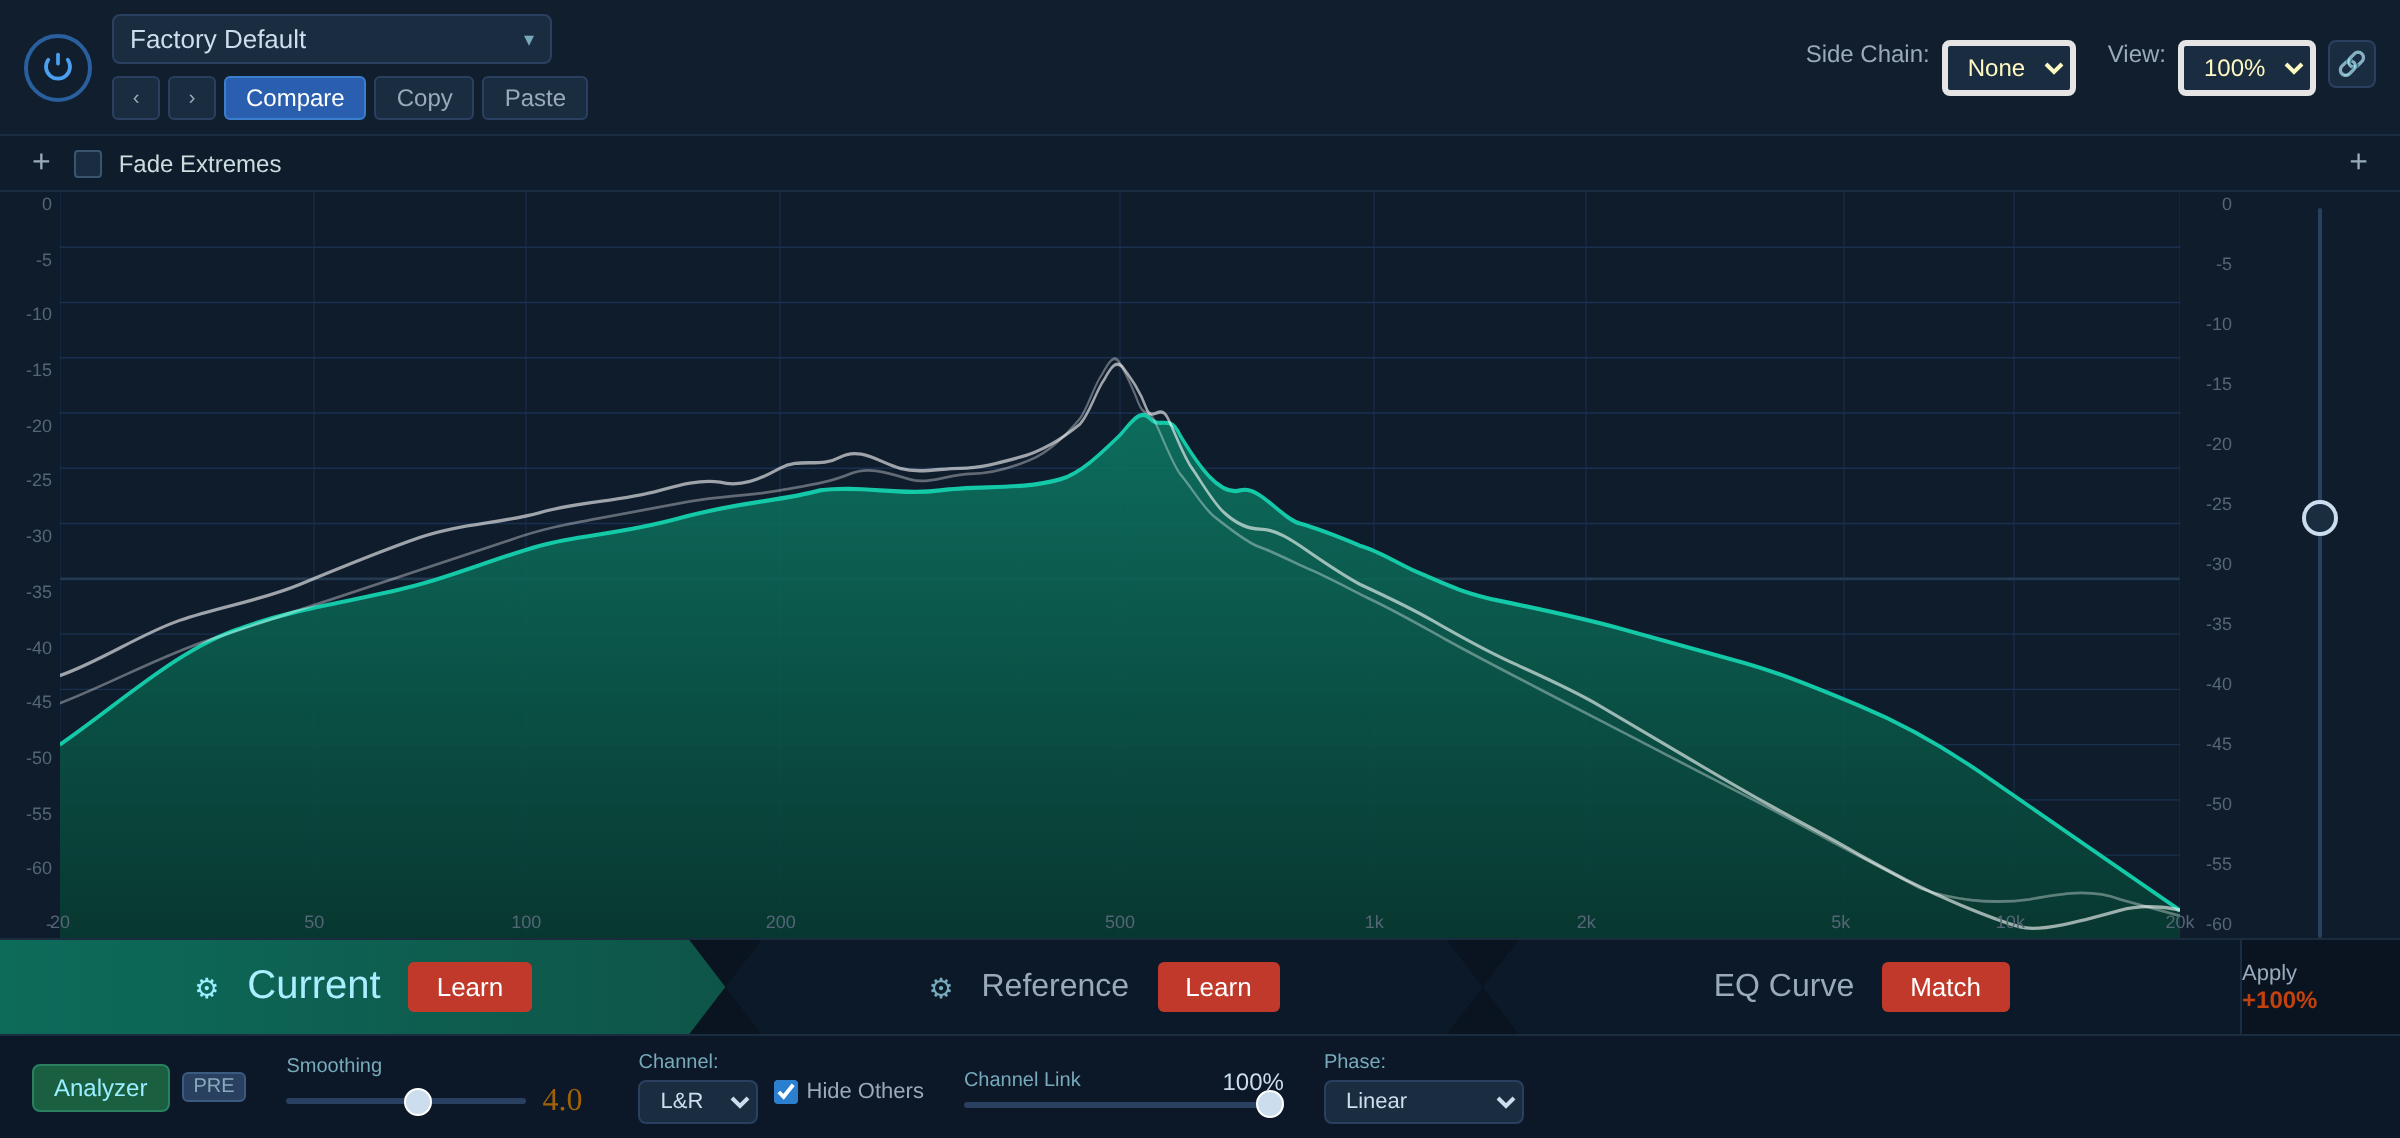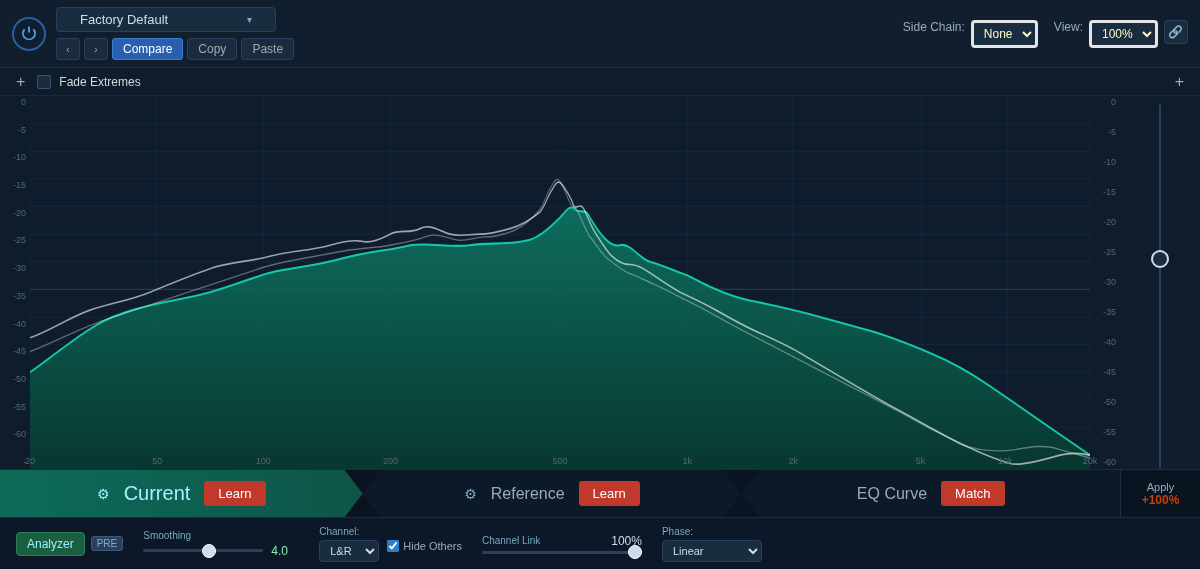--- a/index.html
+++ b/index.html
@@ -53,21 +53,21 @@
       flex-direction: column;
       gap: 6px;
     }
 
     .preset-dropdown {
       display: flex;
       align-items: center;
       background: #1a2d40;
       border: 1px solid #2a4060;
       border-radius: 4px;
-      padding: 4px 23px;
+      padding: 4px 8px;
       width: 220px;
       cursor: pointer;
       justify-content: space-between;
     }
     .preset-dropdown span { font-size: 13px; color: #cde; }
     .preset-dropdown .arrow { color: #7ab; font-size: 10px; }
 
     .toolbar-row {
       display: flex;
       align-items: center;
@@ -329,23 +329,24 @@
       height: 14px;
       border-radius: 50%;
       background: #cde;
       border: 1px solid #fff;
       position: absolute;
       top: 50%;
       transform: translateY(-50%);
       cursor: pointer;
     }
     .slider-value {
-      font-size: 12px;
-      color: #86efac;
+      font-size: 16px;
+      color: #a16207;
       min-width: 28px;
+      font-family: Liberation Serif, serif;
     }
 
     .channel-group {
       display: flex;
       flex-direction: column;
       gap: 3px;
     }
 
     .channel-select {
       background: #1a2d40;
@@ -592,21 +593,21 @@
         <span style="color:#7ab;font-size:14px;">⚙</span>
         <span style="font-size:16px;color:#9ab;font-weight:300;">Reference</span>
         <button style="background:#c0392b;color:#fff;border:none;border-radius:3px;padding:5px 14px;font-size:13px;cursor:pointer;">Learn</button>
       </div>
 
       <div style="flex:1;background:#0c1928;display:flex;align-items:center;justify-content:center;gap:14px;clip-path:polygon(18px 0, 100% 0, 100% 100%, 18px 100%, 0 50%);padding:0 32px;">
         <span style="font-size:16px;color:#9ab;font-weight:300;">EQ Curve</span>
         <button style="background:#c0392b;color:#fff;border:none;border-radius:3px;padding:5px 14px;font-size:13px;cursor:pointer;">Match</button>
       </div>
 
-      <div style="width:80px;display:flex;flex-direction:column;align-items:center;justify-content:center;background:#091420;border-left:1px solid #1a2d40;font-size:11px;color:#9ab;">
+      <div style="width:80px;display:flex;flex-direction:column;align-items:flex-start;justify-content:center;background:#091420;border-left:1px solid #1a2d40;font-size:11px;color:#9ab;">
         <span>Apply</span>
         <span style="font-size:12px;color:#c2410c;font-weight:bold;">+100%</span>
       </div>
     </div>
 
     <div class="controls-bar">
 
       <div class="analyzer-group">
         <button class="analyzer-btn">Analyzer</button>
         <span class="pre-badge">PRE</span>

